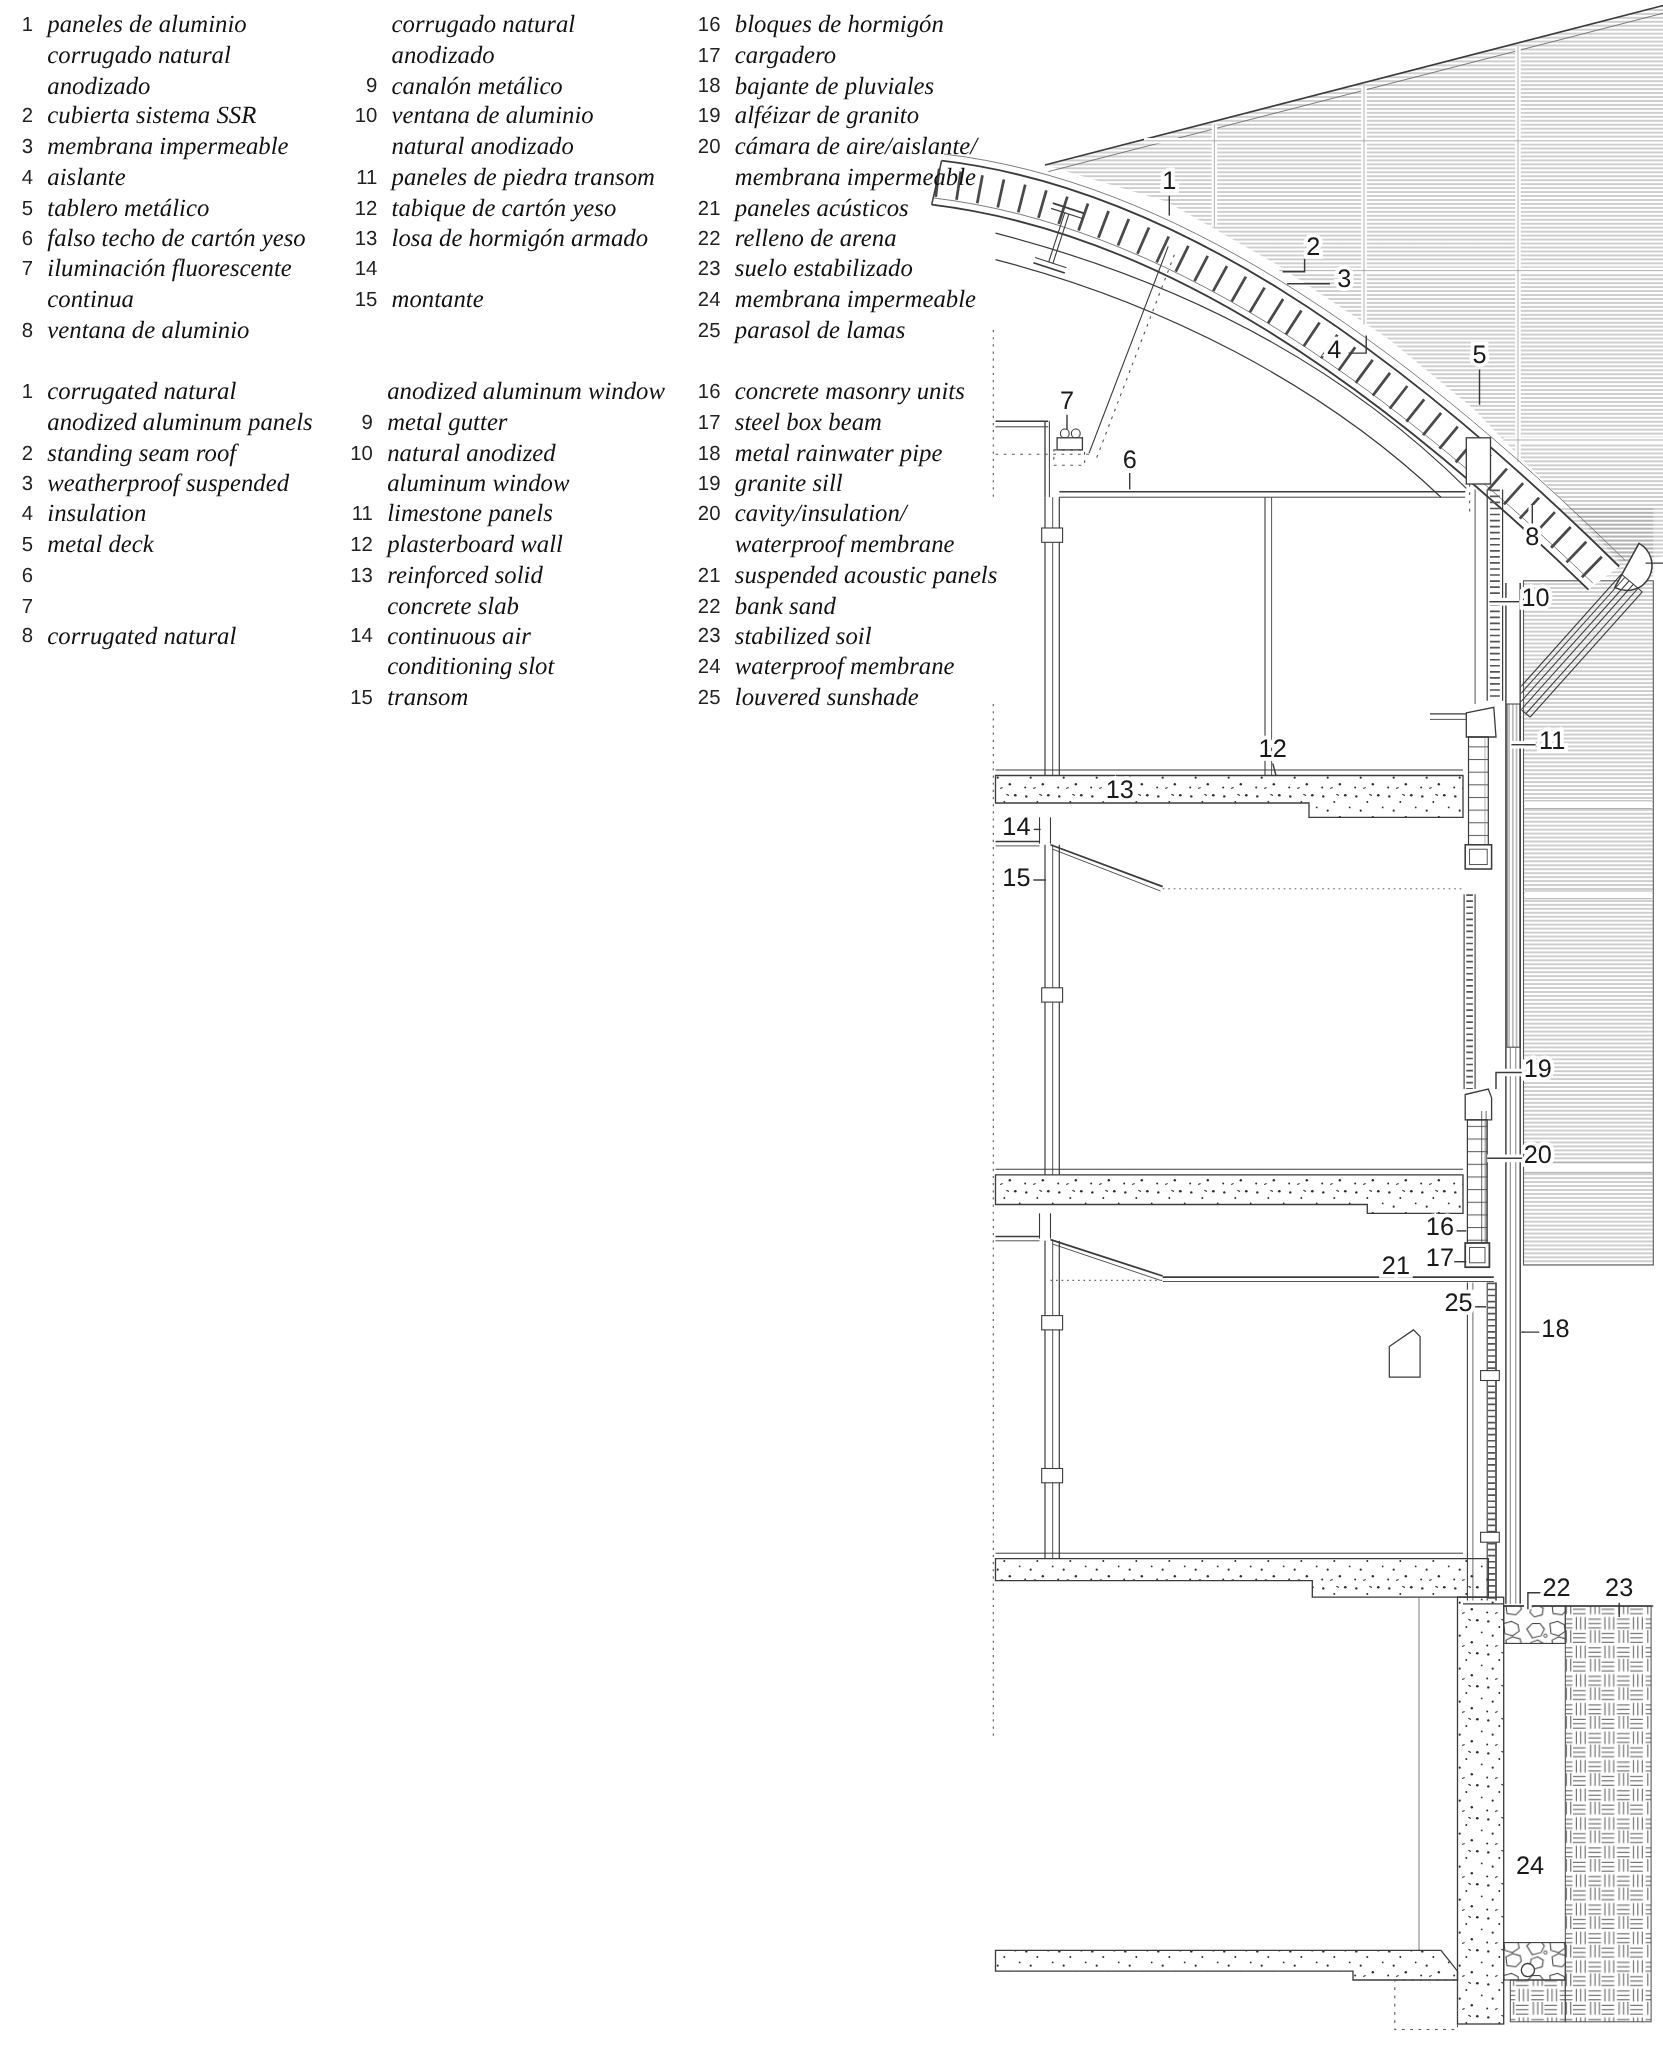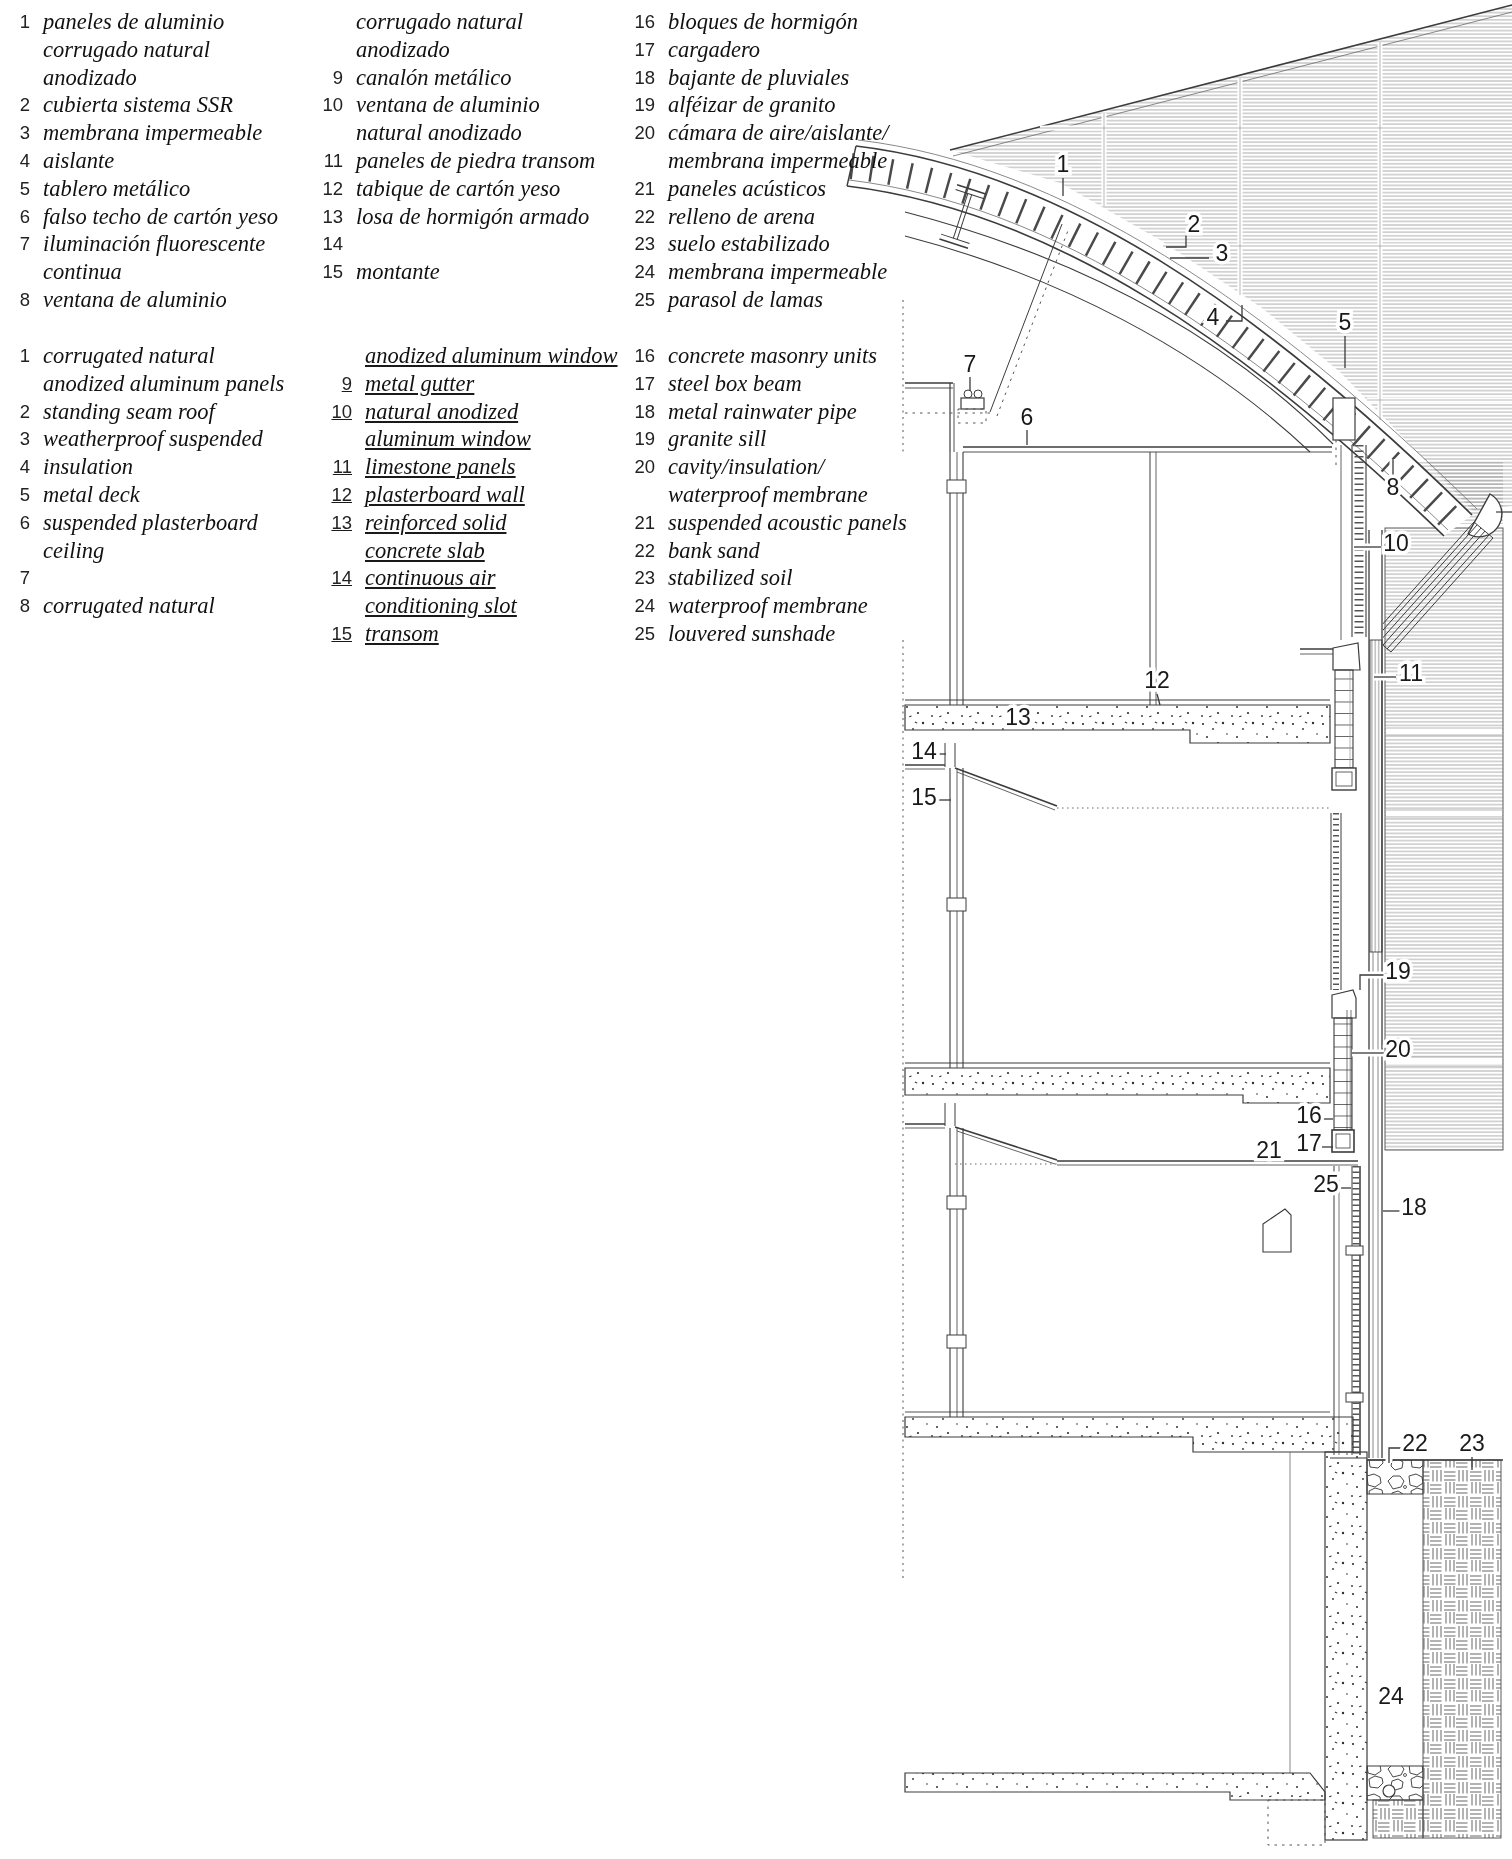--- a/index.html
+++ b/index.html
@@ -515,32 +515,30 @@
         <div class="lg-row">
         <span class="lg-num">4</span>
         <span class="lg-txt">insulation</span>
       </div>
         <div class="lg-row">
         <span class="lg-num">5</span>
         <span class="lg-txt">metal deck</span>
       </div>
         <div class="lg-row">
         <span class="lg-num">6</span>
-        <span class="lg-txt">suspended plasterboard
-ceiling</span>
       </div>
         <div class="lg-row">
         <span class="lg-num">7</span>
       </div>
         <div class="lg-row">
         <span class="lg-num">8</span>
         <span class="lg-txt">corrugated natural</span>
       </div>
       </div>
-    <div class="lg-col" style="left:322px;text-decoration:underline;">
+    <div class="lg-col" style="left:309px;">
 
     <div class="lg-row">
         <span class="lg-num"></span>
         <span class="lg-txt">anodized aluminum window</span>
       </div>
         <div class="lg-row">
         <span class="lg-num">9</span>
         <span class="lg-txt">metal gutter</span>
       </div>
         <div class="lg-row">

